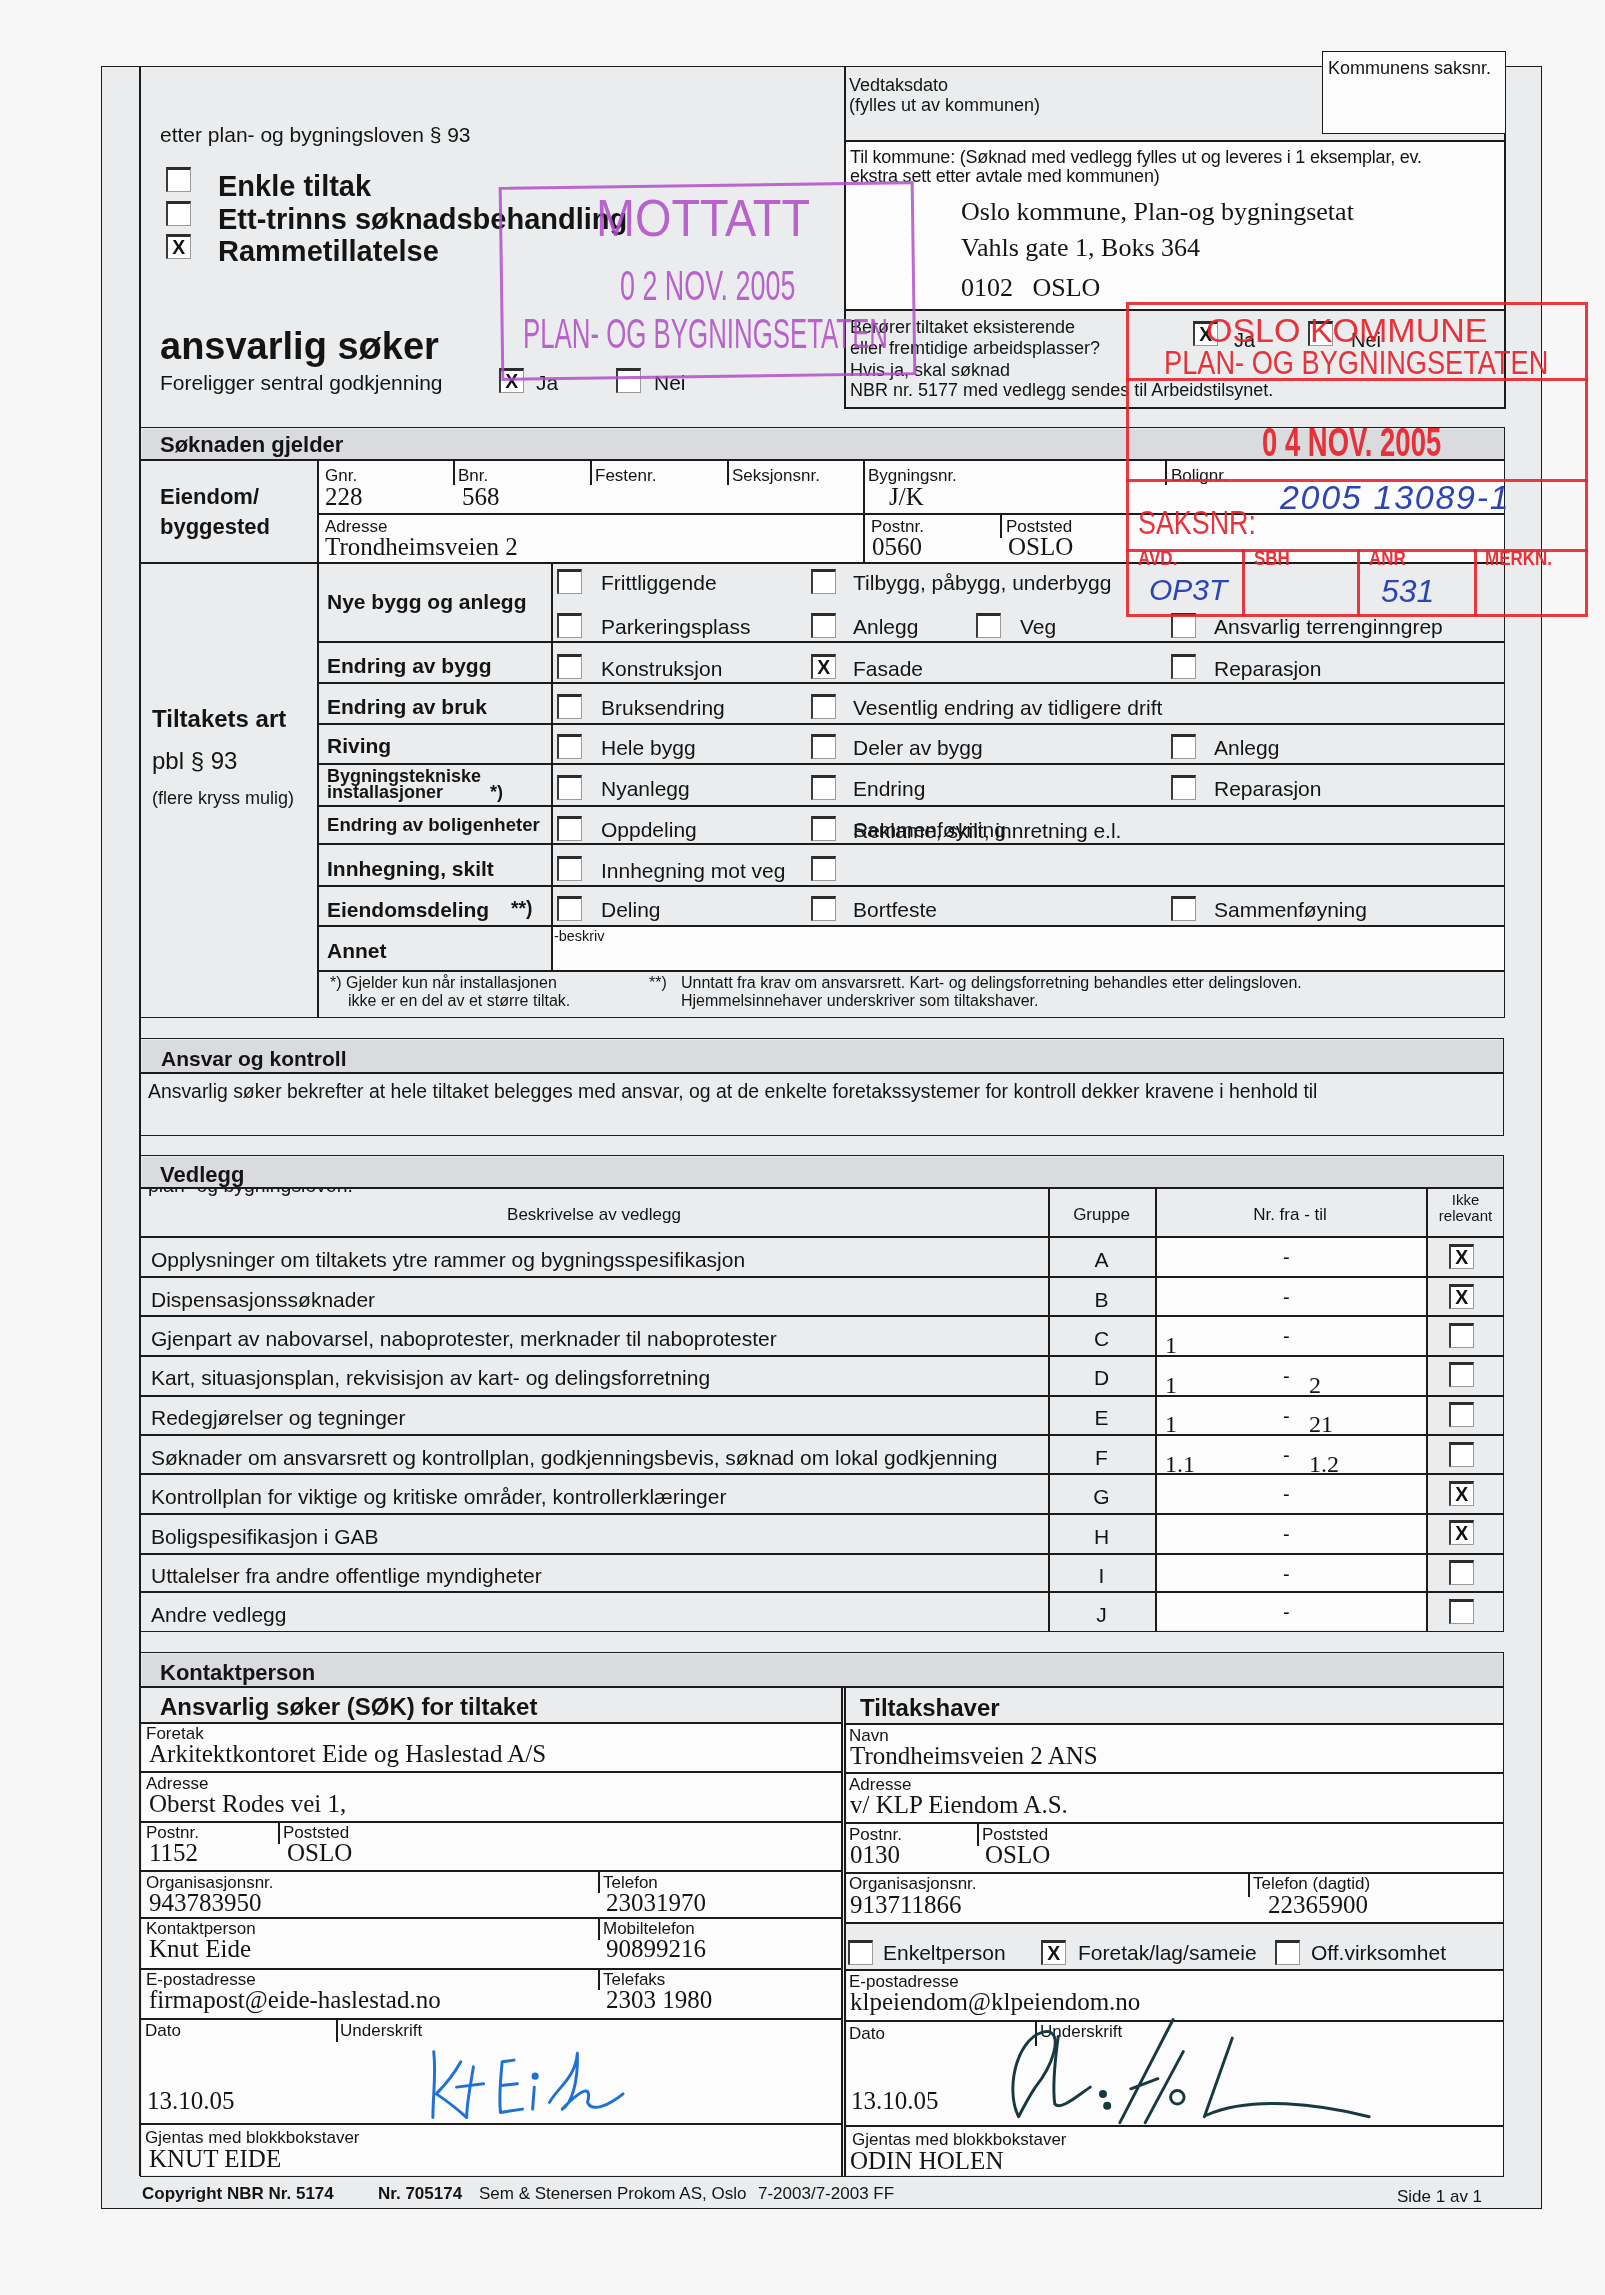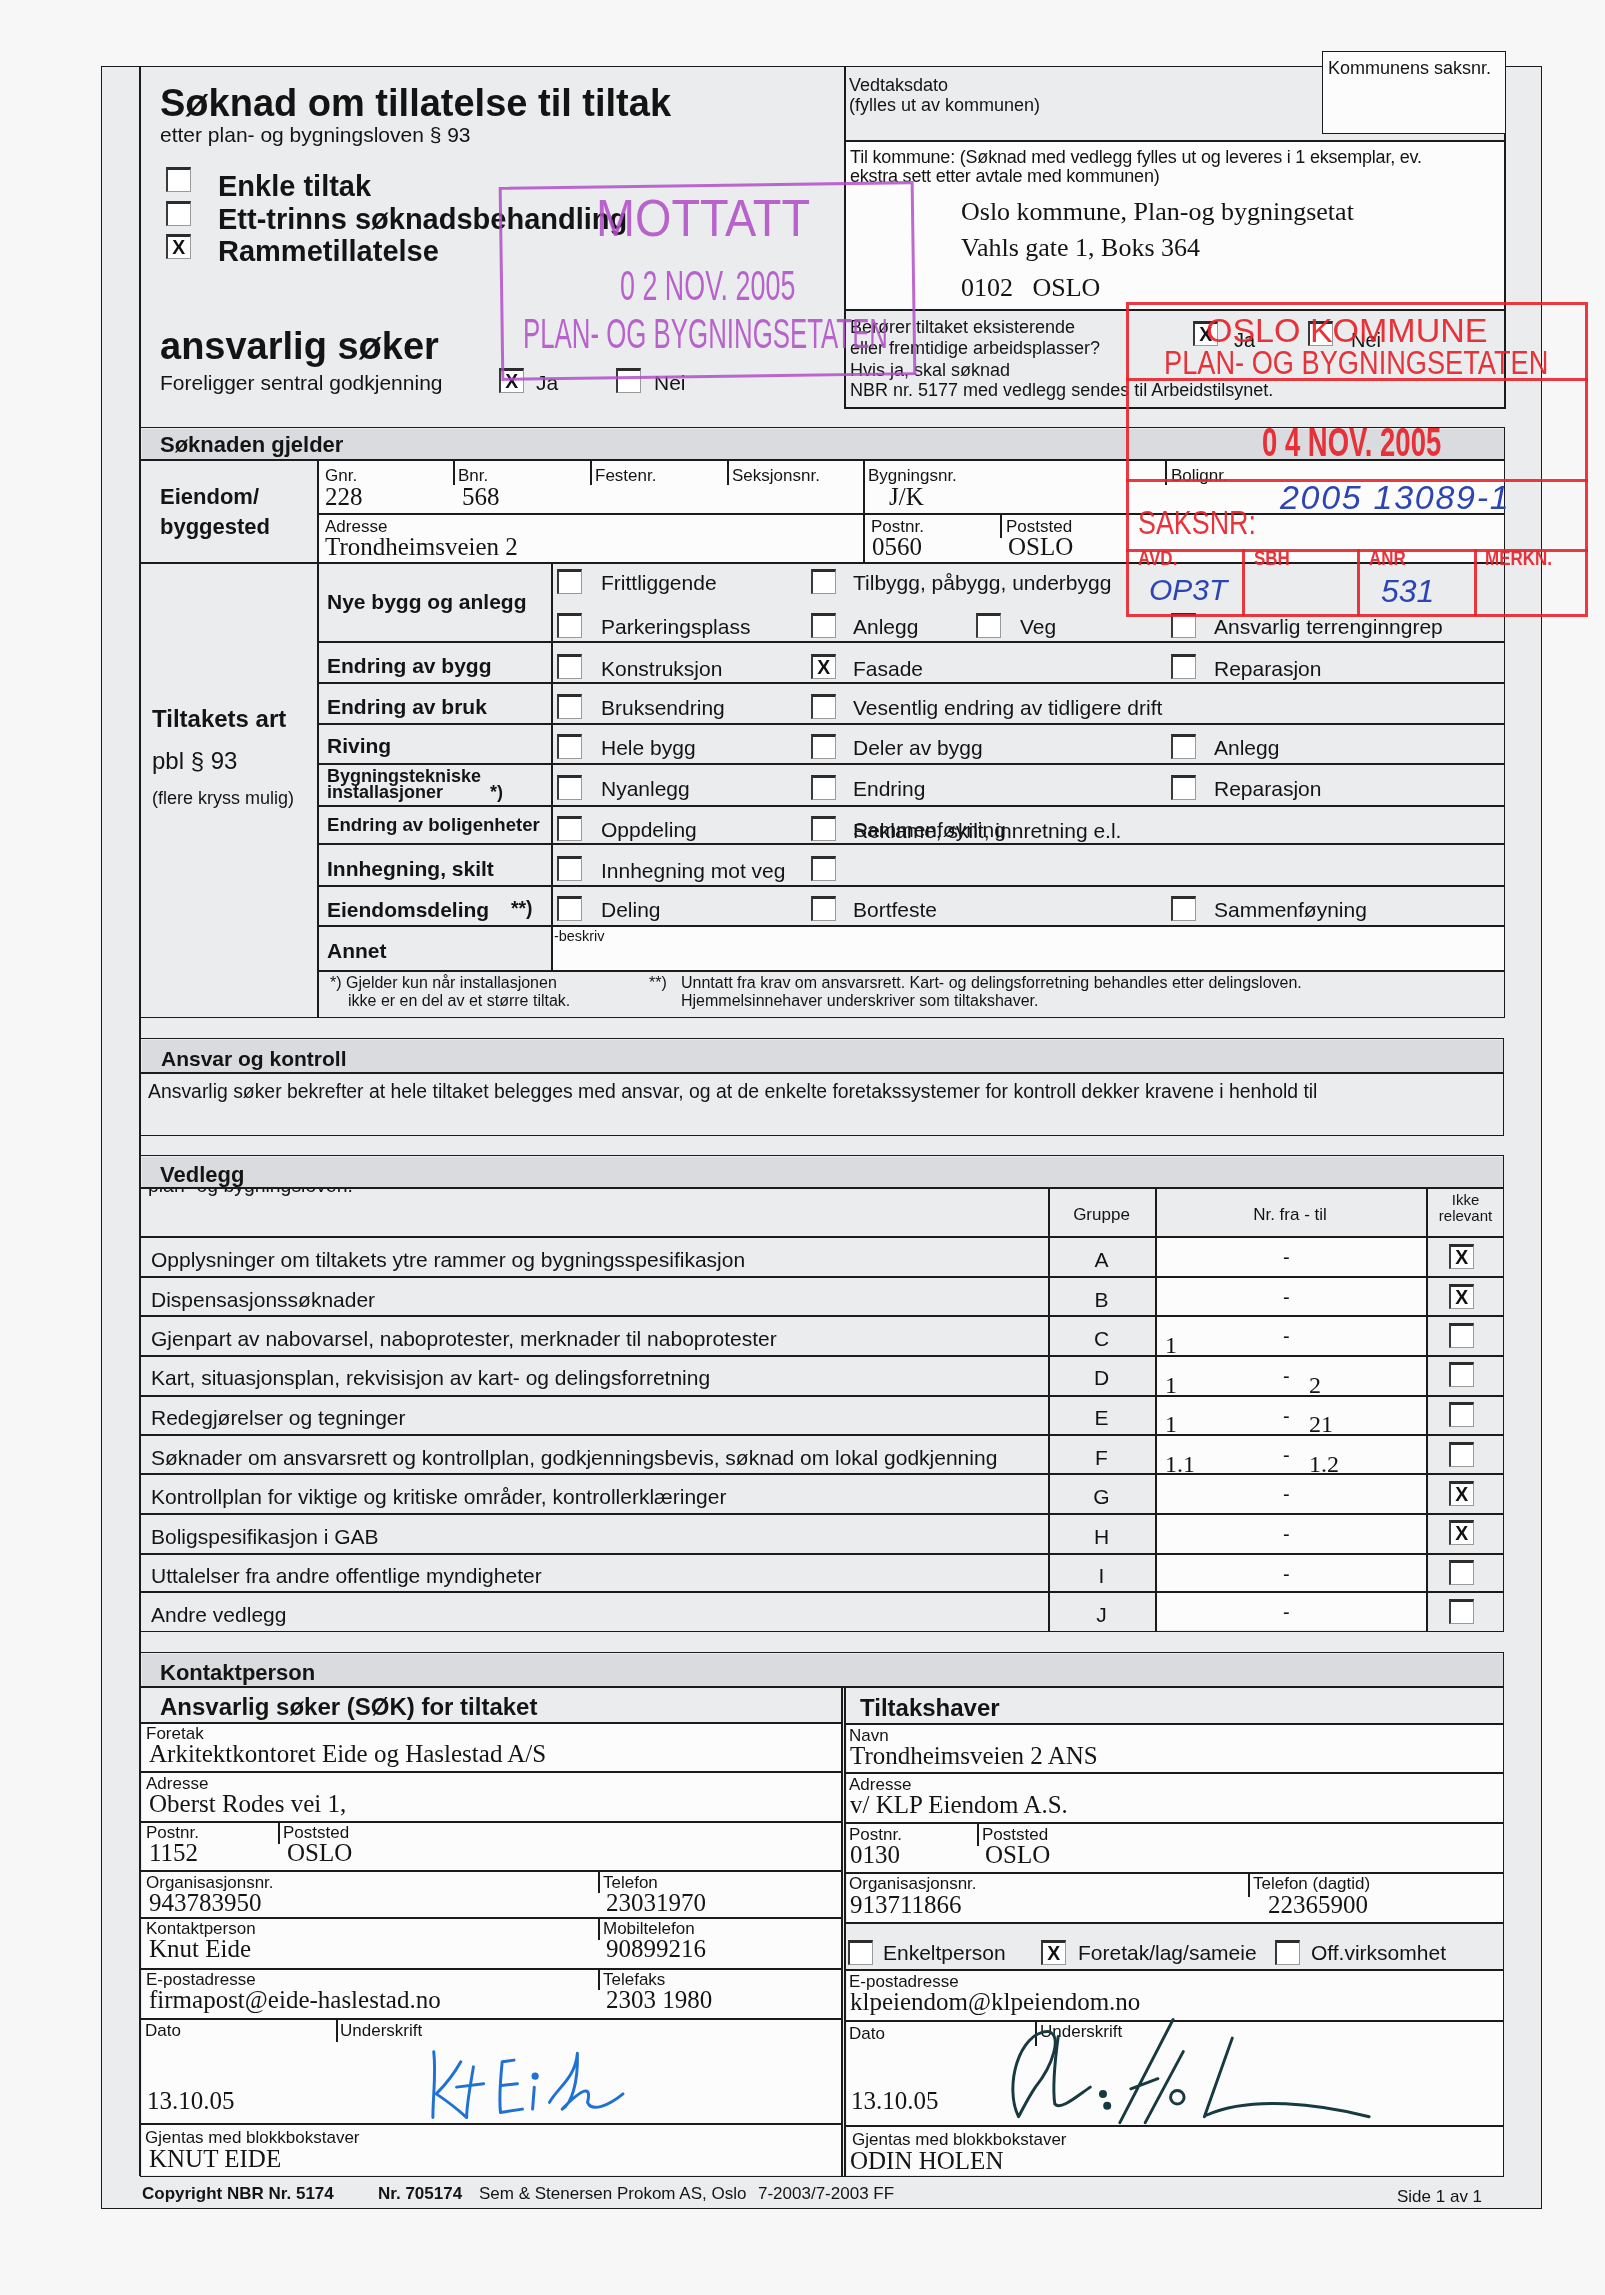--- a/index.html
+++ b/index.html
@@ -31,21 +31,20 @@
   .overlay{position:absolute;left:0;top:0;pointer-events:none;}
 </style>
 </head>
 <body>
 
 <div class="page">
 
   <div class="frame"></div>
   <div class="vl" style="left:139px;top:66px;height:2110px"></div>
 
-  <div class="t b" style="left:160px;top:84px;font-size:38px">Søknad om tillatelse til tiltak</div>
   <div class="t" style="left:160px;top:124px;font-size:21px">etter plan- og bygningsloven § 93</div>
 
   <div class="cb" style="left:166px;top:167px"></div>
   <div class="t b" style="left:218px;top:172px;font-size:29px">Enkle tiltak</div>
   <div class="cb" style="left:166px;top:201px"></div>
   <div class="t b" style="left:218px;top:205px;font-size:29px">Ett-trinns søknadsbehandling</div>
   <div class="cb on" style="left:166px;top:234px">X</div>
   <div class="t b" style="left:218px;top:237px;font-size:29px">Rammetillatelse</div>
 
   <div class="t b" style="left:160px;top:327px;font-size:38px">ansvarlig søker</div>
@@ -226,20 +225,21 @@
   <div class="box" style="left:140px;top:1155px;width:1364px;height:477px"></div>
   <div class="fill bar" style="left:142px;top:1157px;width:1361px;height:30px"></div>
   <div class="hl" style="left:140px;top:1187px;width:1364px"></div>
   <div class="t b" style="left:160px;top:1164px;font-size:22px">Vedlegg</div>
   <div class="fill white" style="left:1157px;top:1238px;width:269px;height:392px"></div>
   <div class="hl" style="left:140px;top:1236px;width:1364px"></div>
   <div class="vl" style="left:1048px;top:1187px;height:444px"></div>
   <div class="vl" style="left:1155px;top:1187px;height:444px"></div>
   <div class="vl" style="left:1426px;top:1187px;height:444px"></div>
 
+  <div class="t c" style="left:140px;width:908px;top:1206px;font-size:17px">Beskrivelse av vedlegg</div>
   <div class="t c" style="left:1048px;width:107px;top:1206px;font-size:17px">Gruppe</div>
   <div class="t c" style="left:1155px;width:270px;top:1206px;font-size:17px">Nr. fra - til</div>
   <div class="t c" style="left:1426px;width:79px;top:1192px;font-size:15px">Ikke</div>
   <div class="t c" style="left:1426px;width:79px;top:1208px;font-size:15px">relevant</div>
 
   <div class="hl" style="left:140px;top:1276px;width:1364px"></div>
   <div class="hl" style="left:140px;top:1315px;width:1364px"></div>
   <div class="hl" style="left:140px;top:1355px;width:1364px"></div>
   <div class="hl" style="left:140px;top:1395px;width:1364px"></div>
   <div class="hl" style="left:140px;top:1434px;width:1364px"></div>

